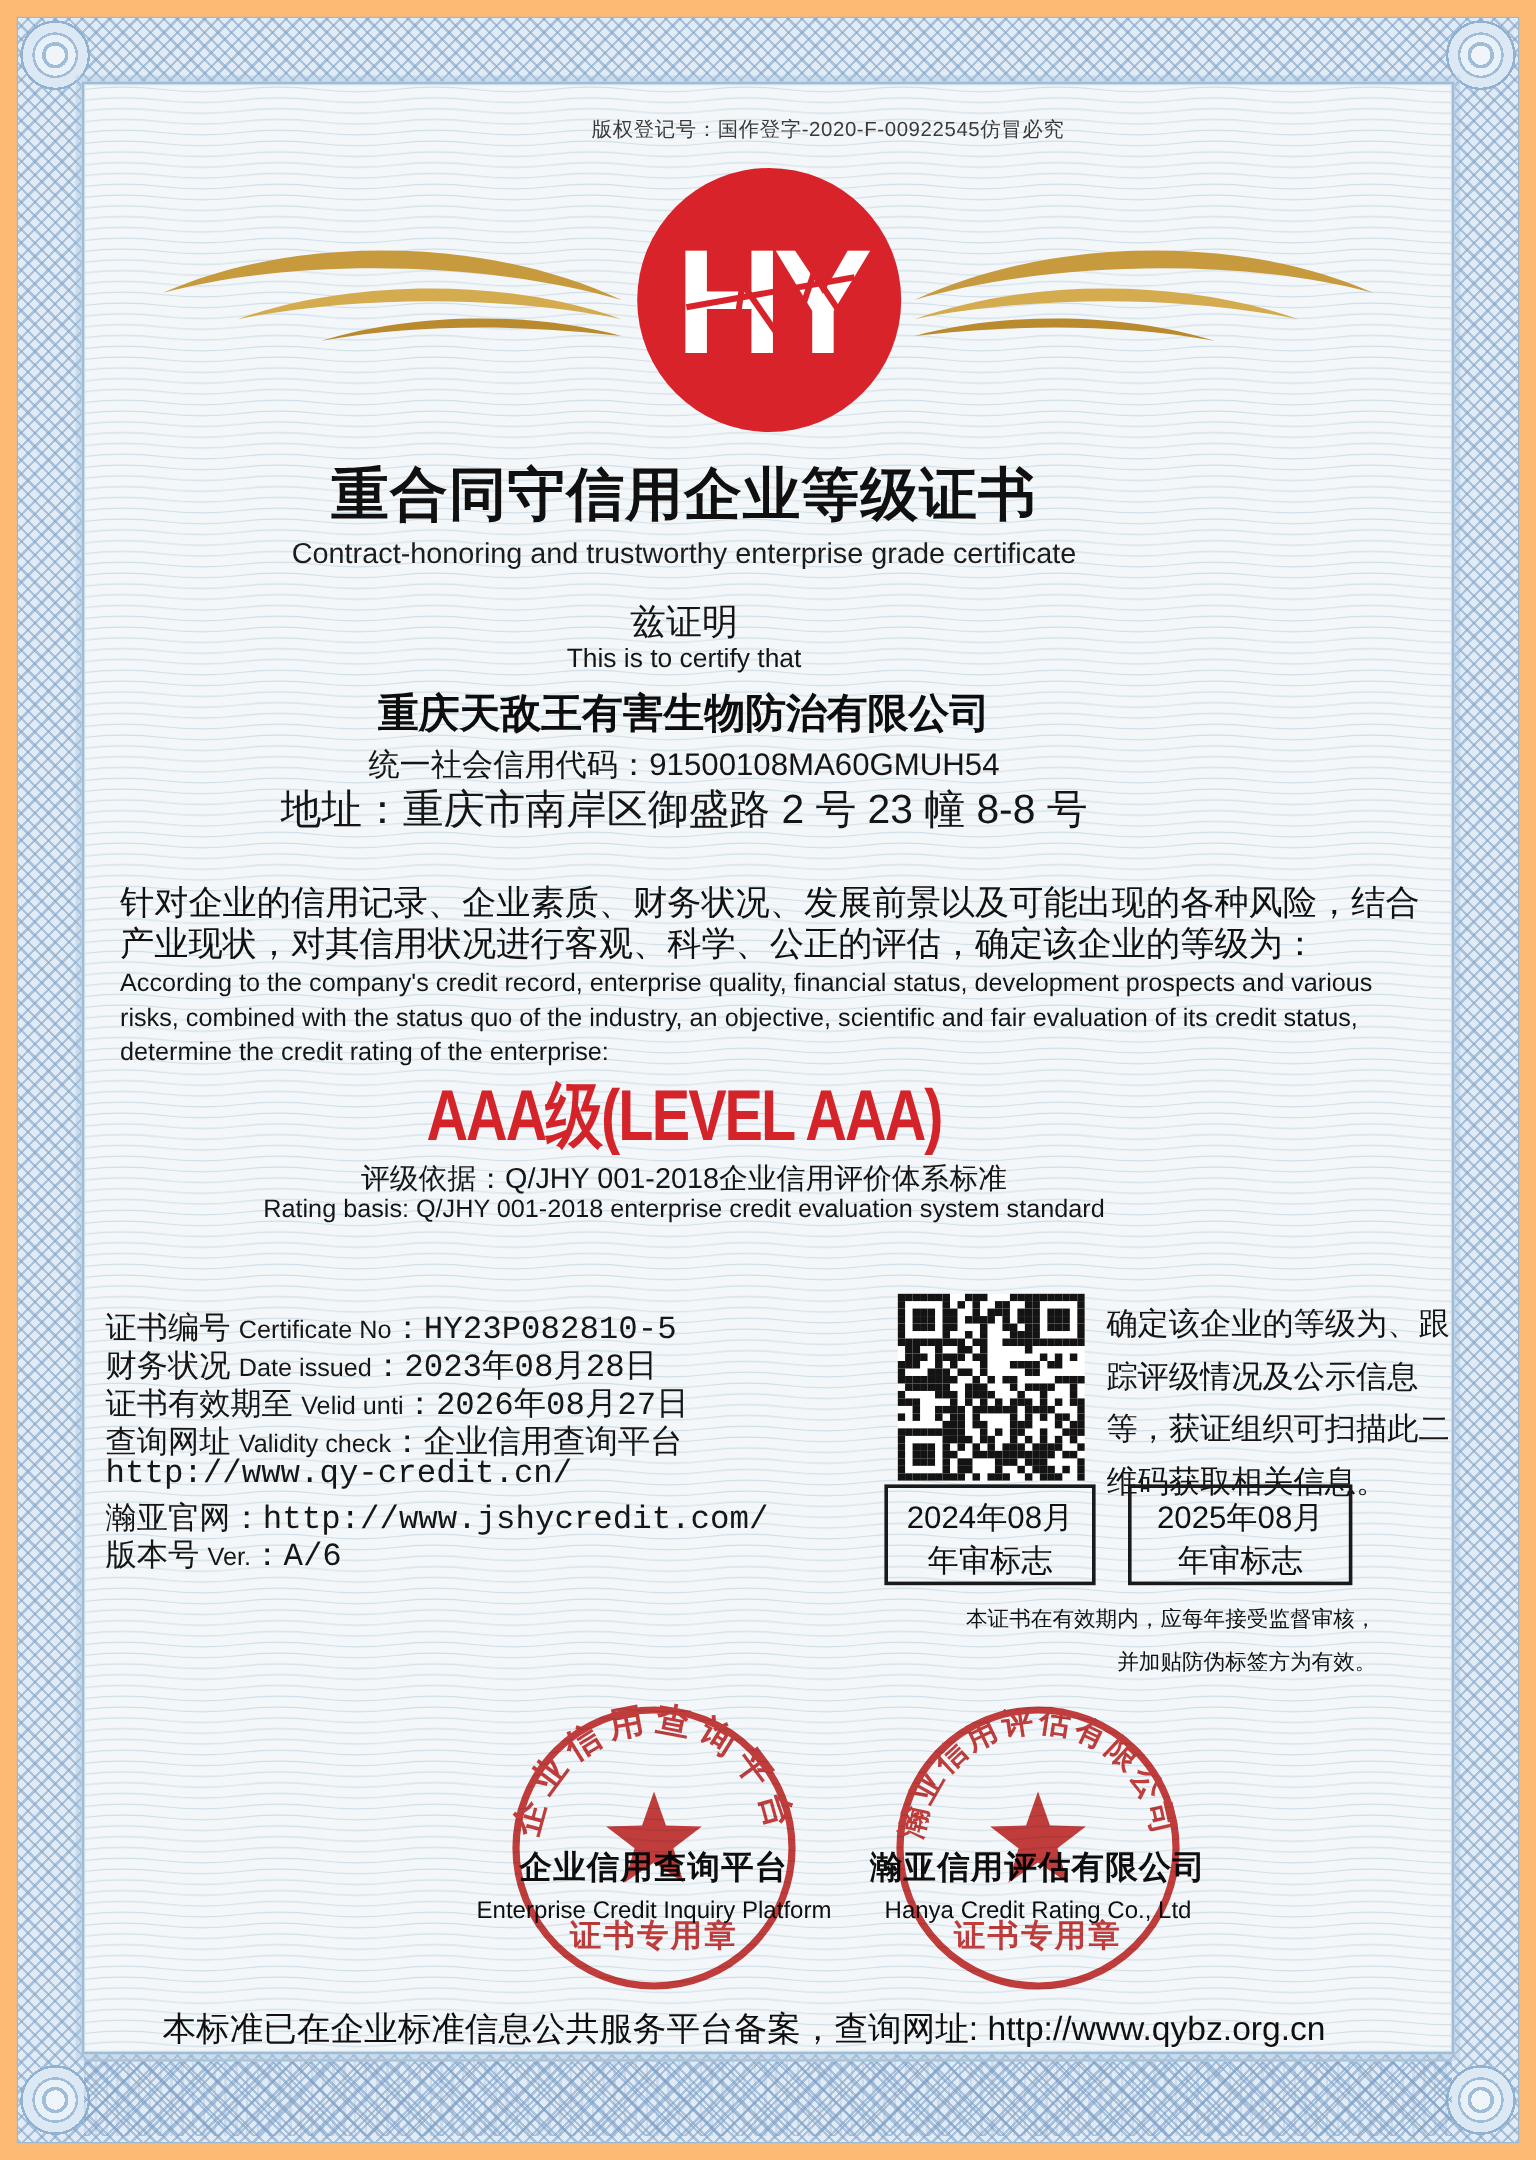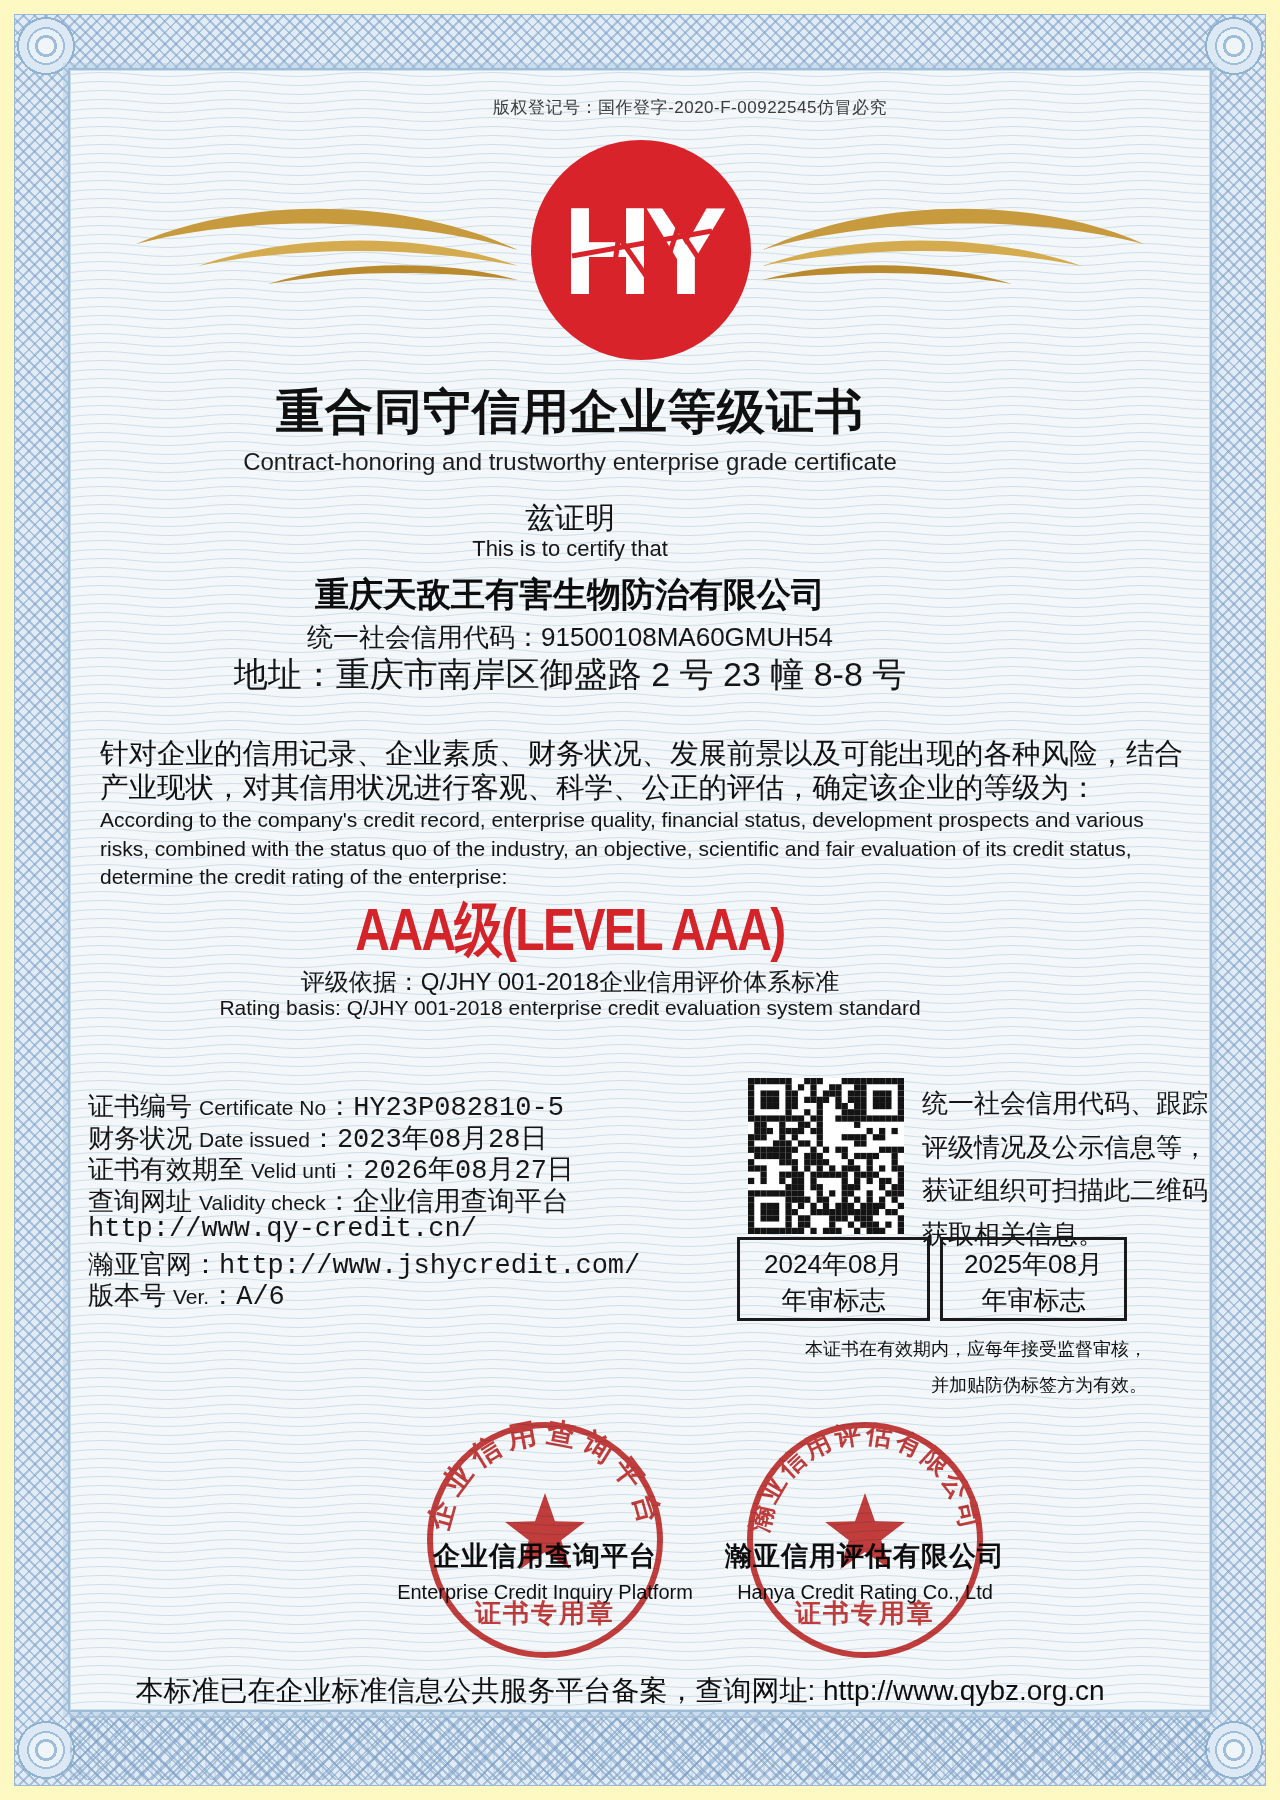--- a/index.html
+++ b/index.html
@@ -1,17 +1,17 @@
 <!DOCTYPE html>
 <html><head>
 <meta charset="utf-8">
 <style>
   html,body{margin:0;padding:0;}
   body{font-family:"Liberation Sans","DejaVu Sans",sans-serif;background:#e9eef2;}
-  .page{position:relative;width:1280px;height:1800px;background:#fef9c3;overflow:hidden;}
+  .page{position:relative;width:1280px;height:1800px;background:#fdba74;overflow:hidden;}
 
   
   .band{position:absolute;inset:14px;border:1px solid #9db9d2;
     background:
       repeating-linear-gradient(45deg, rgba(125,160,198,.55) 0 2px, transparent 2px 8px),
       repeating-linear-gradient(-45deg, rgba(125,160,198,.55) 0 2px, transparent 2px 8px),
       linear-gradient(#e1ebf5,#e1ebf5);}
   .panel{position:absolute;left:68px;top:68px;right:68px;bottom:88px;background:#f3f7f9;
     border:2px solid #9fbcd6;box-shadow:0 0 0 5px rgba(170,198,224,.4), inset 0 0 0 1px #cddeeb;}
   .corner{position:absolute;width:64px;height:64px;border-radius:50%;
@@ -46,21 +46,21 @@
   .d-row{height:31.5px;white-space:nowrap;}
   .d-zh{font-size:26px;margin-top:40px;}
   .d-en{font-size:21px;margin-left:7px;}
   .d-val{font-size:27px;font-family:Liberation Mono, monospace;}
 
   .qr{position:absolute;left:748px;top:1078px;width:156px;height:156px;}
   .qr-note{position:absolute;left:922px;top:1082px;width:292px;font-size:26px;line-height:43.5px;color:#141414;}
 
   .abox{position:absolute;top:1237px;height:84px;border:3px solid #1a1a1a;text-align:center;
     font-size:26px;line-height:36px;padding-top:6px;box-sizing:border-box;color:#111;}
-  .abox1{left:737px;width:193px;}
+  .abox1{left:737px;width:176px;}
   .abox2{left:940px;width:187px;}
   .a-note{position:absolute;left:640px;width:507px;text-align:right;font-size:18px;color:#111;}
 
   .seal{position:absolute;width:250px;height:250px;opacity:.9;mix-blend-mode:multiply;z-index:5;}
   .org{position:absolute;top:1538px;width:320px;text-align:center;z-index:3;color:#0e0e0e;}
   .org-zh{font-size:27px;font-weight:bold;letter-spacing:1px;}
   .org-en{font-size:20px;margin-top:7px;}
 
   .footer-line{position:absolute;left:20px;top:1672px;width:1200px;text-align:center;
     font-size:28px;color:#0f0f0f;}
@@ -487,21 +487,21 @@
         <rect x="60" y="144" width="6" height="6" fill="#131313"></rect>
         <rect x="72" y="144" width="6" height="6" fill="#131313"></rect>
         <rect x="78" y="144" width="6" height="6" fill="#131313"></rect>
         <rect x="84" y="144" width="6" height="6" fill="#131313"></rect>
         <rect x="102" y="144" width="6" height="6" fill="#131313"></rect>
         <rect x="114" y="144" width="6" height="6" fill="#131313"></rect>
         <rect x="120" y="144" width="6" height="6" fill="#131313"></rect>
         <rect x="126" y="144" width="6" height="6" fill="#131313"></rect>
         <rect x="144" y="144" width="6" height="6" fill="#131313"></rect>
       </svg></div>
-  <div class="qr-note">统一社会信用代码、跟踪评级情况及公示信息等，获证组织可扫描此二维码获取相关信息。</div>
+  <div class="qr-note">确定该企业的等级为、跟踪评级情况及公示信息等，获证组织可扫描此二维码获取相关信息。</div>
 
   <div class="abox abox1">
     <div>2024年08月</div>
     <div>年审标志</div>
   </div>
   <div class="abox abox2">
     <div>2025年08月</div>
     <div>年审标志</div>
   </div>
   <div class="a-note" style="top:1337px;">本证书在有效期内，应每年接受监督审核，</div>

